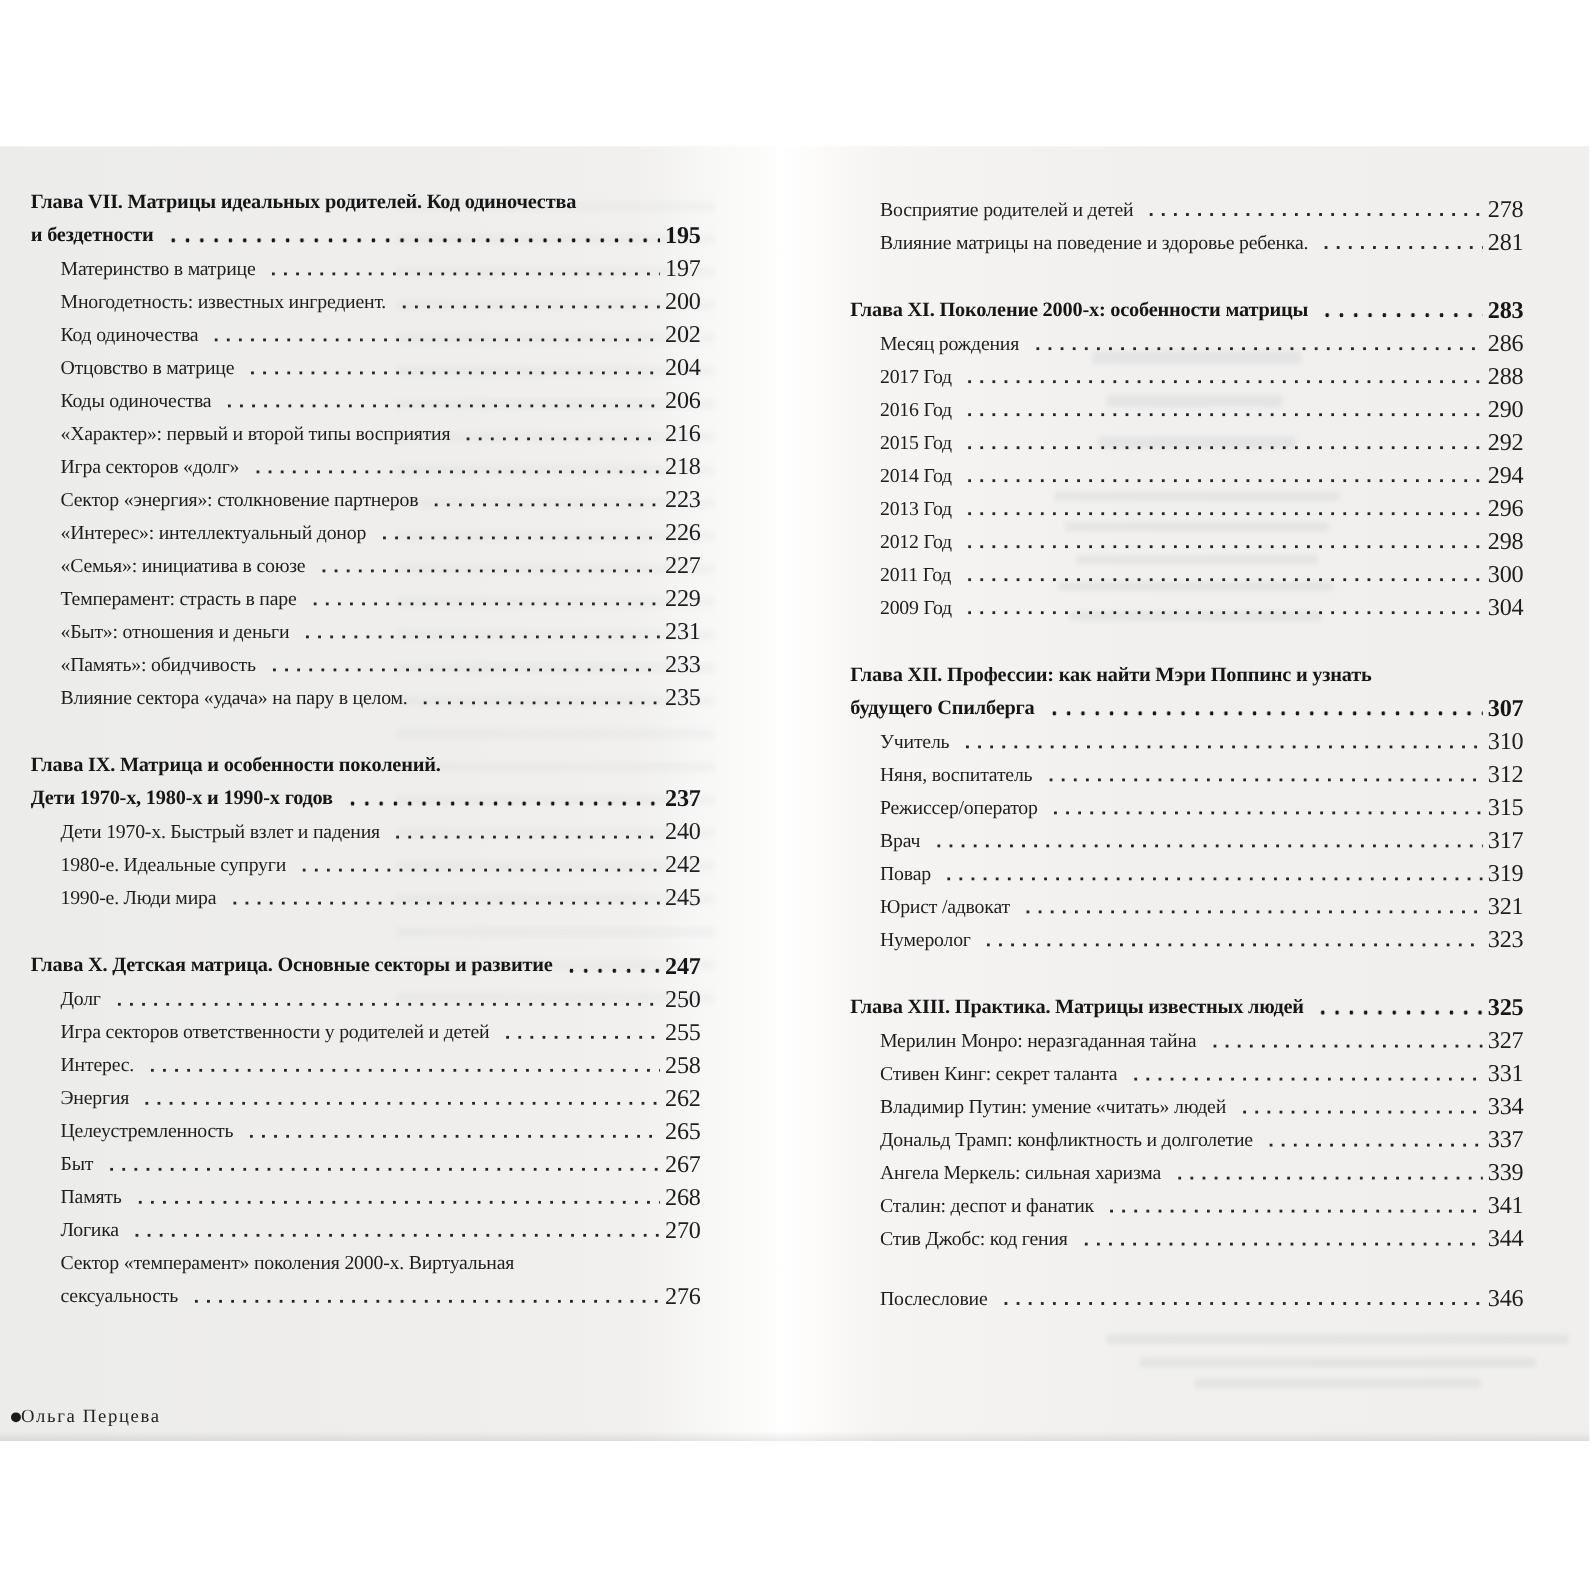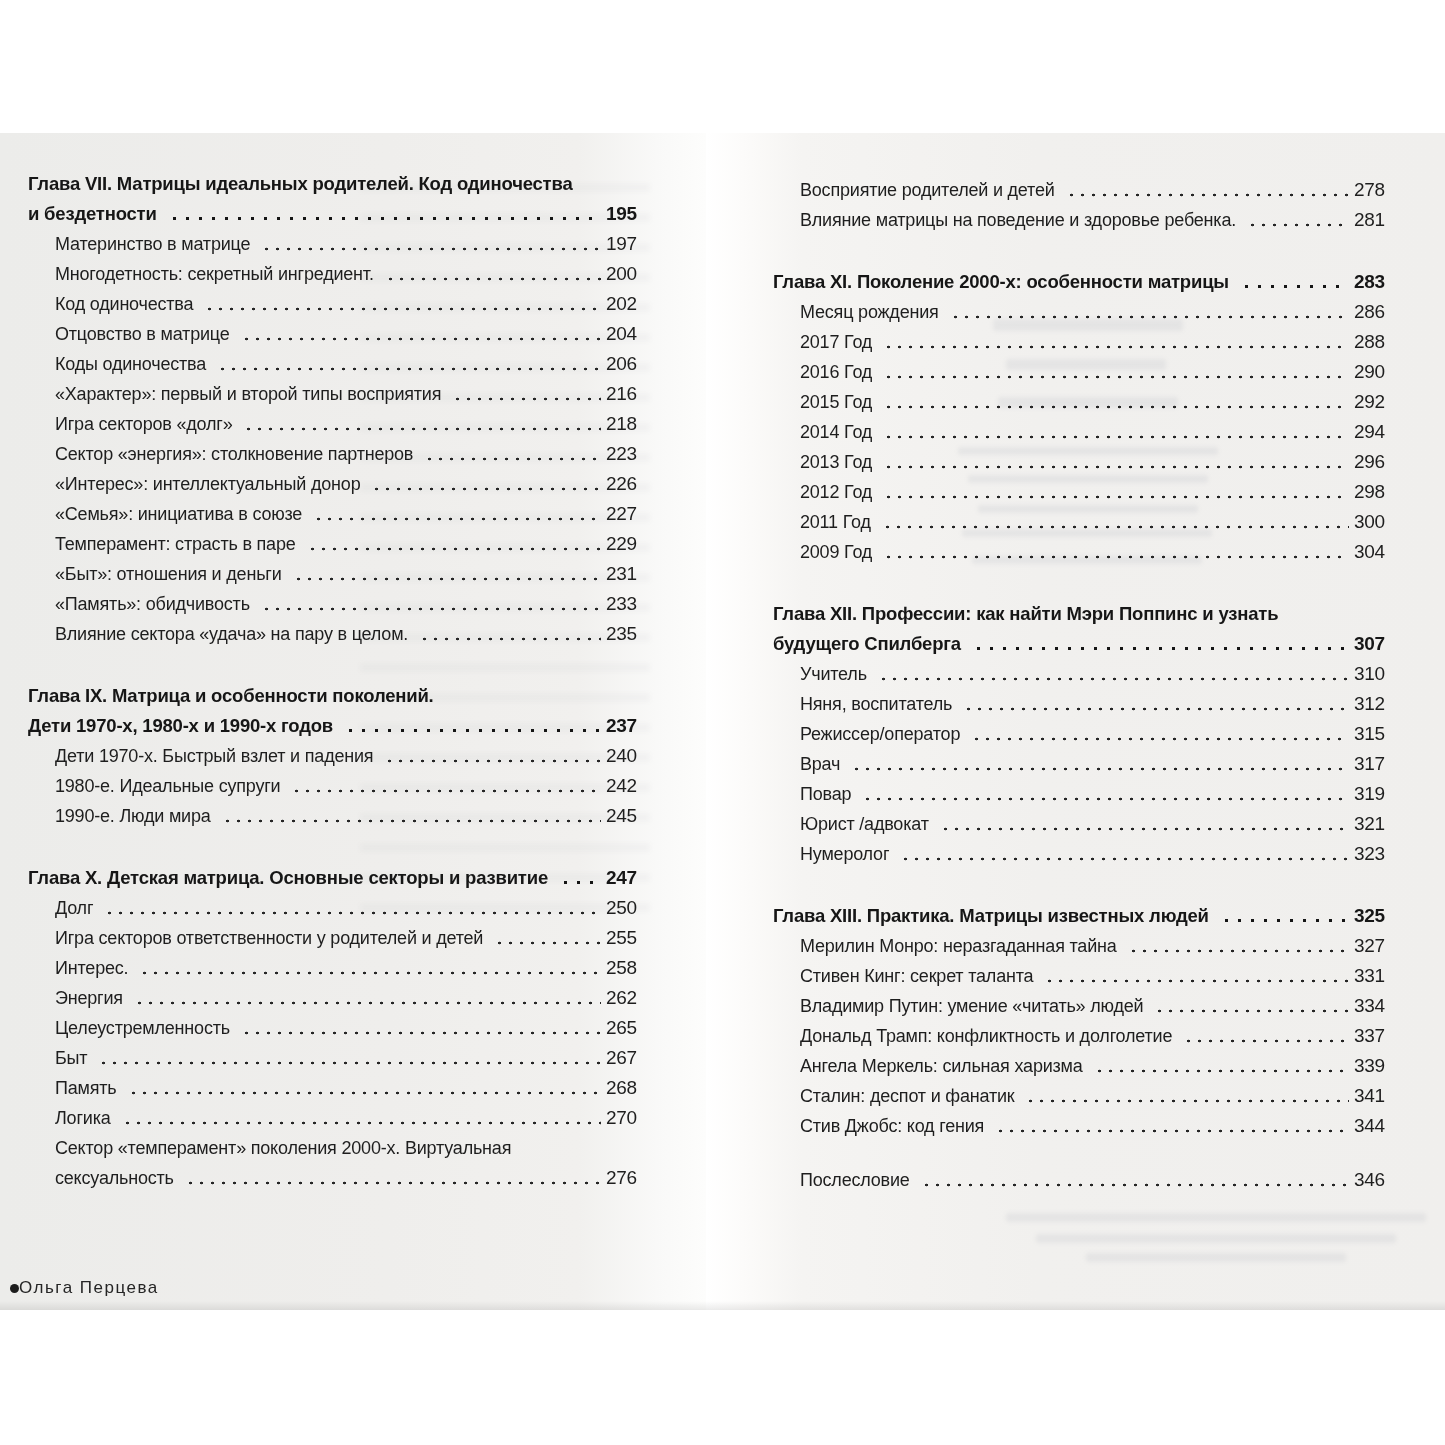--- a/index.html
+++ b/index.html
@@ -7,21 +7,21 @@
     width:1445px;height:1445px;position:relative;overflow:hidden;
     font-family:"Liberation Sans","DejaVu Sans",sans-serif;
     color:#1e1e1e;
     -webkit-font-smoothing:antialiased;
   }
   .spread{position:absolute;top:133px;left:0;width:1445px;height:1177px;}
   .spread::after{
     content:"";position:absolute;left:0;right:0;bottom:0;height:9px;
     background:linear-gradient(rgba(0,0,0,0), rgba(0,0,0,0.08));
   }
-  .page{position:absolute;top:0;height:1177px;}
+  .page{position:absolute;top:0;height:1177px;font-family:Liberation Serif, serif;}
   .page-left{
     left:0;width:706px;
     background:linear-gradient(90deg,#ececea 0%,#efeeec 55%,#f1f0ee 82%,#f9f9f8 93%,#fdfdfc 100%);
   }
   .page-right{
     left:706px;width:739px;
     background:linear-gradient(90deg,#ffffff 0%,#fcfbfa 5%,#f5f4f2 13%,#f1f0ee 45%,#f0efed 100%);
   }
 
   .toc-col{position:absolute;}
@@ -41,21 +41,21 @@
   .dots{
     flex:1 1 auto;min-width:10px;margin:0 5px 0 9px;
     background-image:radial-gradient(circle,#262626 1.35px,rgba(0,0,0,0) 1.55px);
     background-size:11px 6px;background-repeat:repeat-x;
     background-position:2px calc(100% - 7px);
   }
   .row.chapter .dots{
     background-image:radial-gradient(circle,#151515 1.65px,rgba(0,0,0,0) 1.85px);
     background-size:13px 7px;
   }
-  .pagenum{flex:0 0 auto;font-size:19px;}
+  .pagenum{flex:0 0 auto;font-size:22px;}
 
   .footer{
     position:absolute;left:10px;top:1140px;height:30px;
     display:flex;align-items:center;
     font-size:17px;letter-spacing:1.5px;color:#252525;
   }
   .footer .bullet{
     width:9px;height:9px;border-radius:50%;background:#1c1c1c;flex:0 0 auto;
   }
 
@@ -82,21 +82,21 @@
           <span class="label">и бездетности</span>
           <span class="dots"></span>
           <span class="pagenum">195</span>
         </div>
         <div class="row item">
           <span class="label">Материнство в матрице</span>
           <span class="dots"></span>
           <span class="pagenum">197</span>
         </div>
         <div class="row item">
-          <span class="label">Многодетность: секретный ингредиент.</span>
+          <span class="label">Многодетность: известных ингредиент.</span>
           <span class="dots"></span>
           <span class="pagenum">200</span>
         </div>
         <div class="row item">
           <span class="label">Код одиночества</span>
           <span class="dots"></span>
           <span class="pagenum">202</span>
         </div>
         <div class="row item">
           <span class="label">Отцовство в матрице</span>

